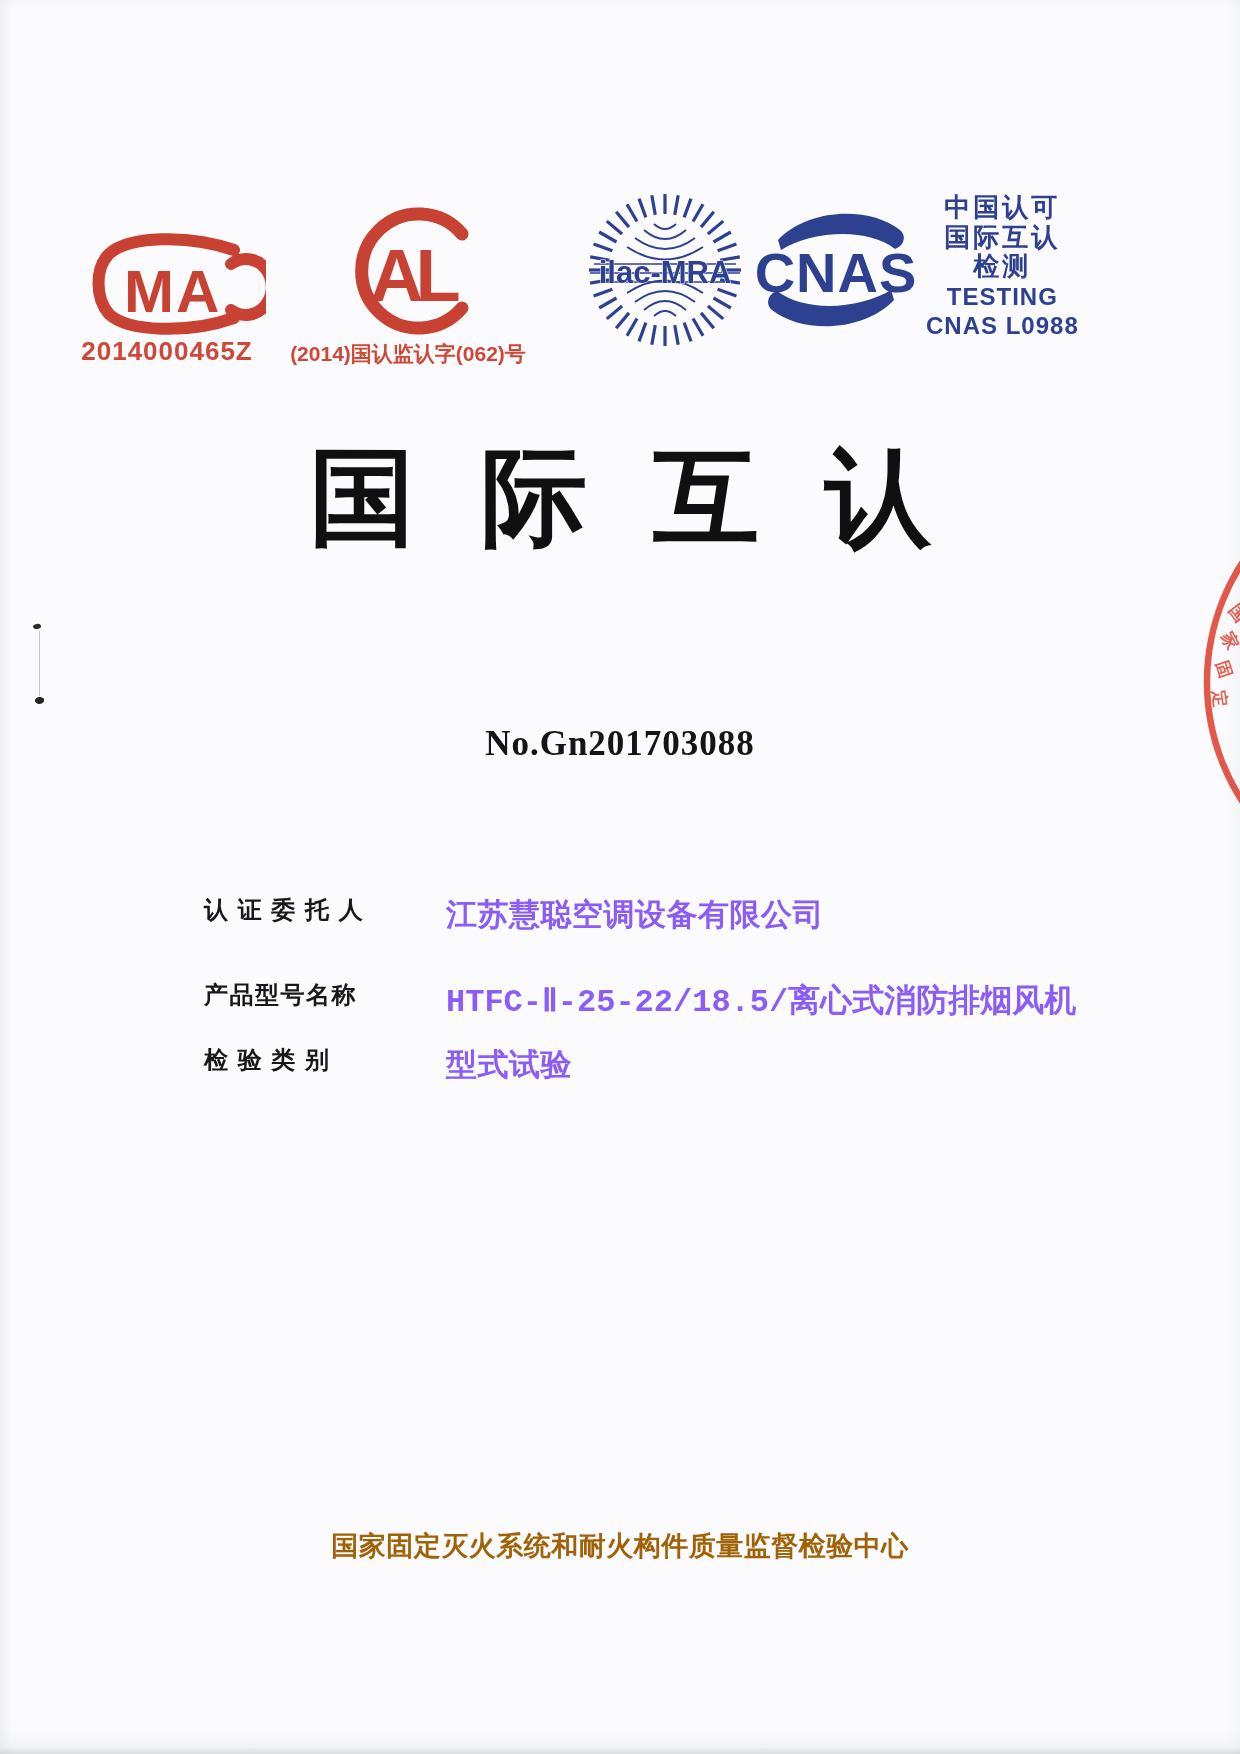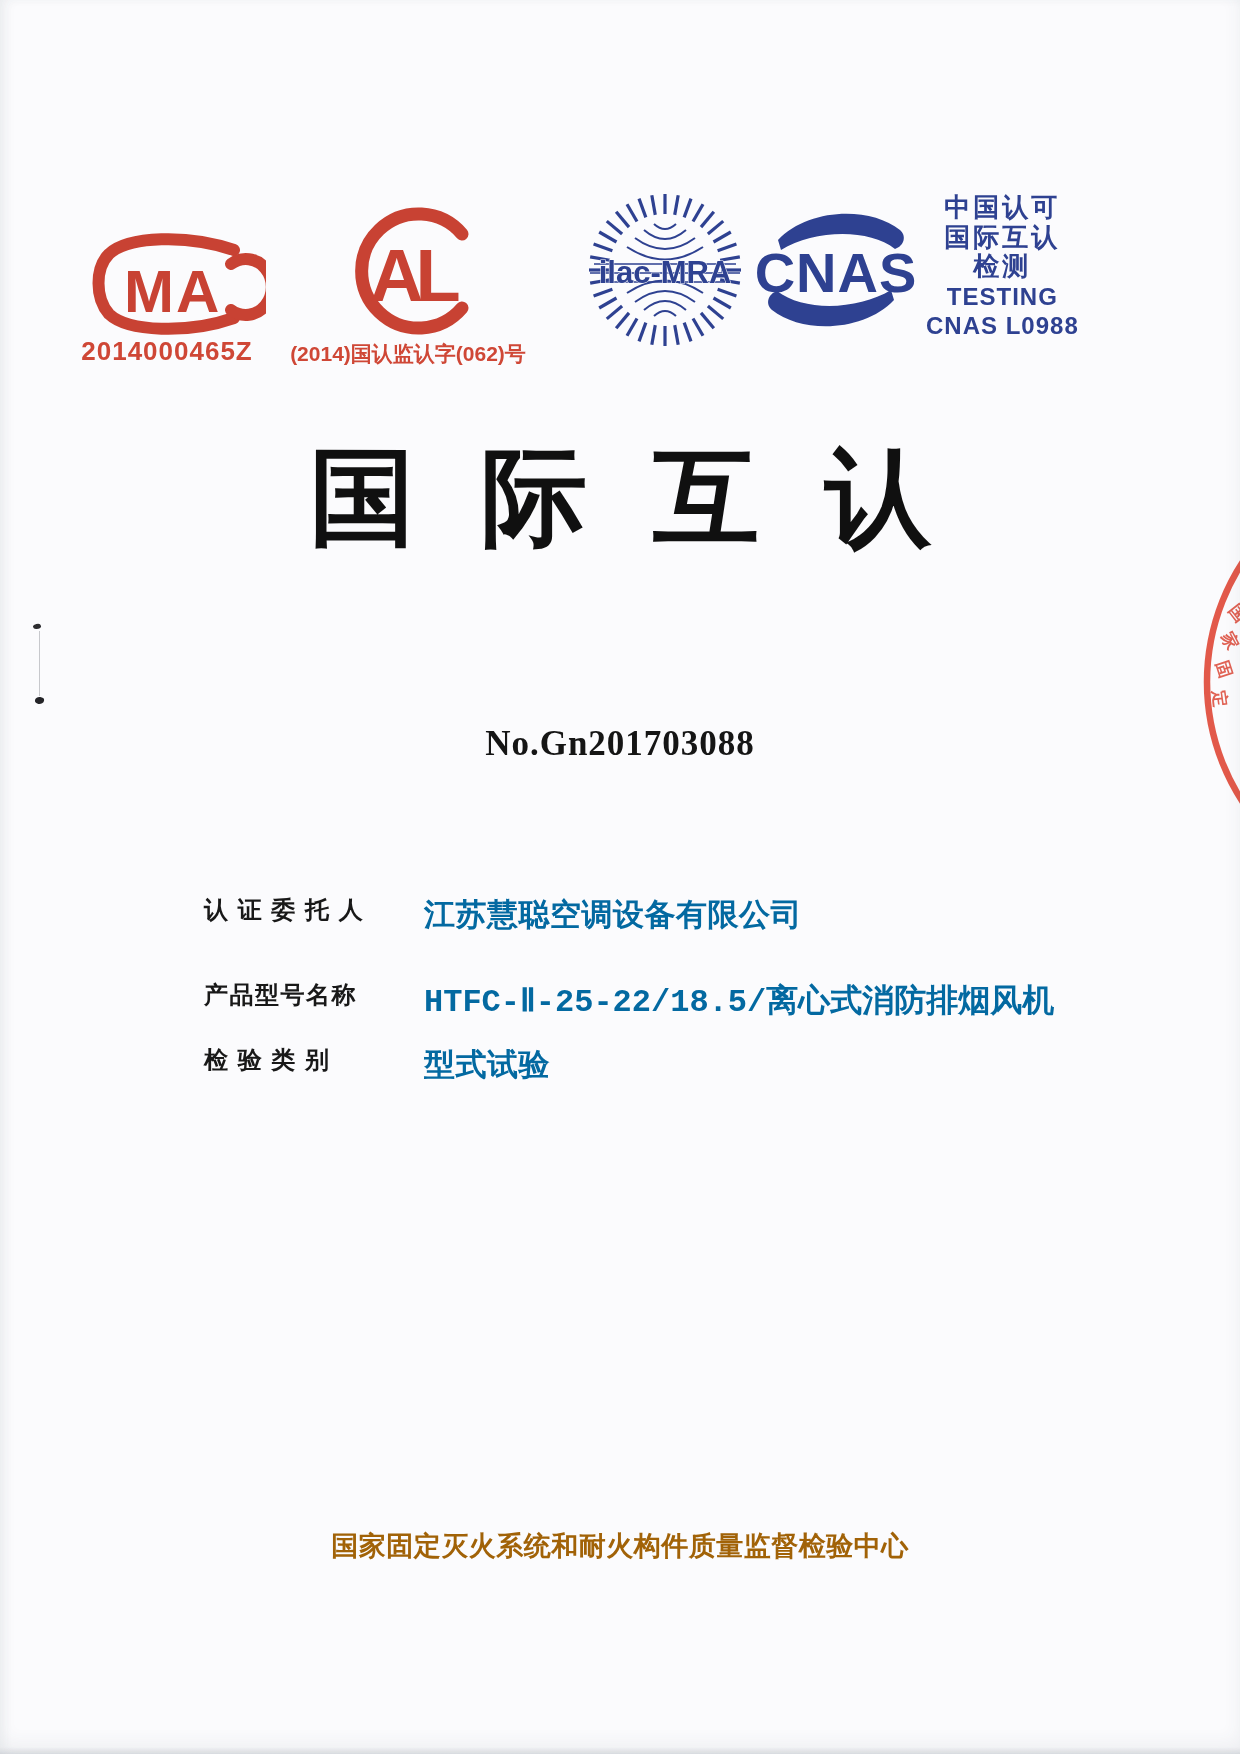--- a/index.html
+++ b/index.html
@@ -29,21 +29,21 @@
     color:#101010;
   }
   .report-no{
     left:0;top:724px;width:1240px;text-align:center;
     font-family:"Liberation Serif","DejaVu Serif",serif;
     font-weight:bold;font-size:35px;letter-spacing:1px;color:#151515;
   }
   
   .field-row{left:204px;width:940px;height:42px;display:flex;}
   .field-label{width:200px;font-size:24px;font-weight:700;letter-spacing:1.5px;white-space:nowrap;color:#181818;}
-  .field-value{margin-left:20px;font-size:31px;font-weight:700;letter-spacing:.5px;white-space:nowrap;color:#0369a1;}
+  .field-value{margin-left:42px;font-size:31px;font-weight:700;letter-spacing:.5px;white-space:nowrap;color:#8b5cf6;}
   .field-value.mono{font-family:"Liberation Mono","DejaVu Sans Mono",monospace;font-size:32px;font-weight:700;letter-spacing:0;}
   .row1{top:894px;} .row2{top:979px;} .row3{top:1044px;}
   
   .issuer{
     left:0;top:1528px;width:1240px;text-align:center;
     font-size:27px;font-weight:800;letter-spacing:.5px;color:#a16207;
   }
   
   .stamp{right:0;top:552px;width:46px;height:262px;overflow:hidden;}
   

